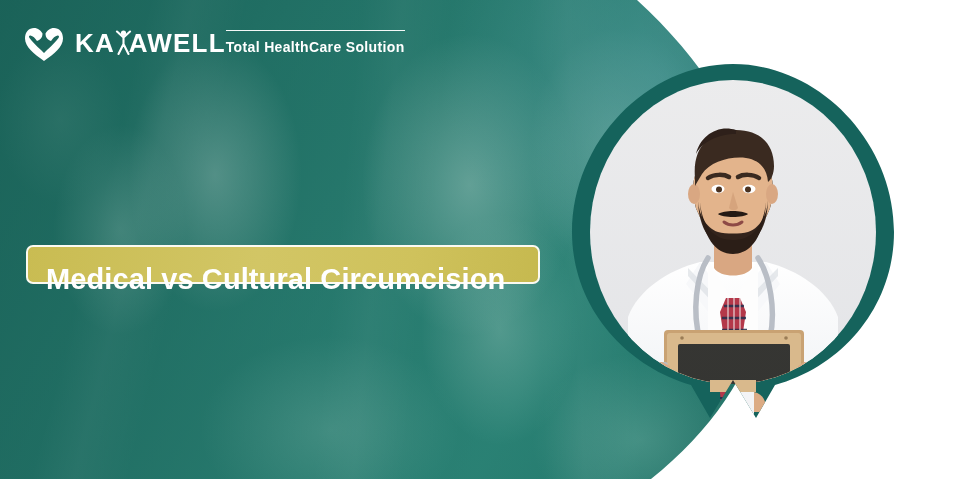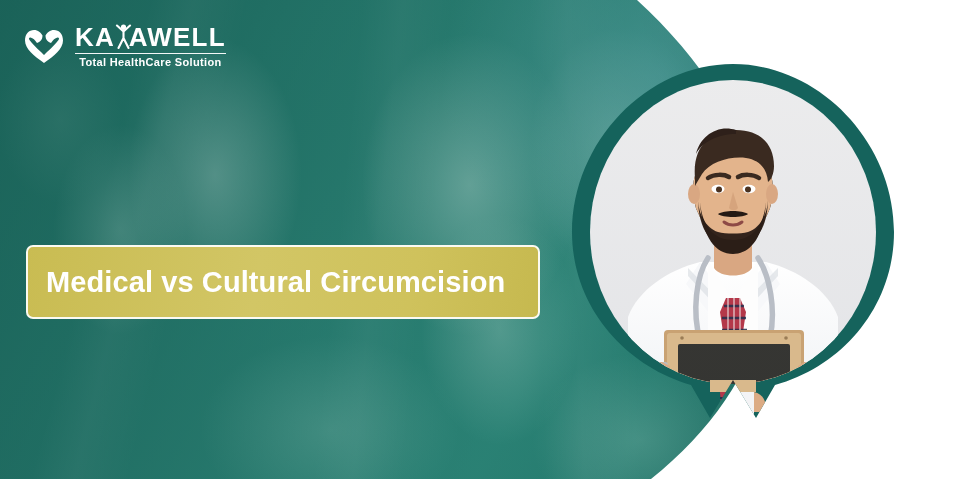--- a/index.html
+++ b/index.html
@@ -84,59 +84,58 @@
   
   .logo {
     position: absolute;
     left: 22px; top: 24px;
     display: flex;
     align-items: center;
     gap: 9px;
   }
   .logo-mark { width: 44px; height: 40px; flex: 0 0 auto; }
   .logo-mark svg { display: block; width: 100%; height: 100%; }
-  .logo-text { display: flex; flex-direction: column; line-height: 1; }
+  .logo-text { display: flex; flex-direction: row; line-height: 1; }
   .logo-word {
     position: relative;
     color: #ffffff;
     font-size: 26px;
     font-weight: 700;
     letter-spacing: 1.2px;
     white-space: nowrap;
     padding-bottom: 3px;
   }
   .logo-word .y-figure {
     position: absolute;
     left: 40px; top: -1px;
     width: 17px; height: 26px;
   }
   .logo-word .y-figure svg { display: block; width: 100%; height: 100%; }
   .logo-tag {
     color: #ffffff;
-    font-size: 11px;
+    font-size: 14px;
     font-weight: 600;
     letter-spacing: 0.35px;
     white-space: nowrap;
     border-top: 1px solid rgba(255,255,255,0.95);
-    padding-top: 3px;
+    padding-top: 9px;
     text-align: center;
   }
 
   
   .title-band {
     position: absolute;
     left: 26px; top: 245px;
-    width: 514px; height: 74px;
+    width: 514px; height: 39px;
     box-sizing: border-box;
     background: linear-gradient(100deg, #c9bc52 0%, #d2c665 45%, #cfc25c 75%, #c6b94f 100%);
     border: 2px solid rgba(255,255,255,0.92);
     border-radius: 7px;
     display: flex;
-    align-items: center;
-    padding: 0 18px;
+    padding: 16px 18px;
   }
   .title-text {
     color: #ffffff;
     font-size: 29px;
     font-weight: 700;
     letter-spacing: 0.1px;
     white-space: nowrap;
   }
   .subtitle {
     position: absolute;

